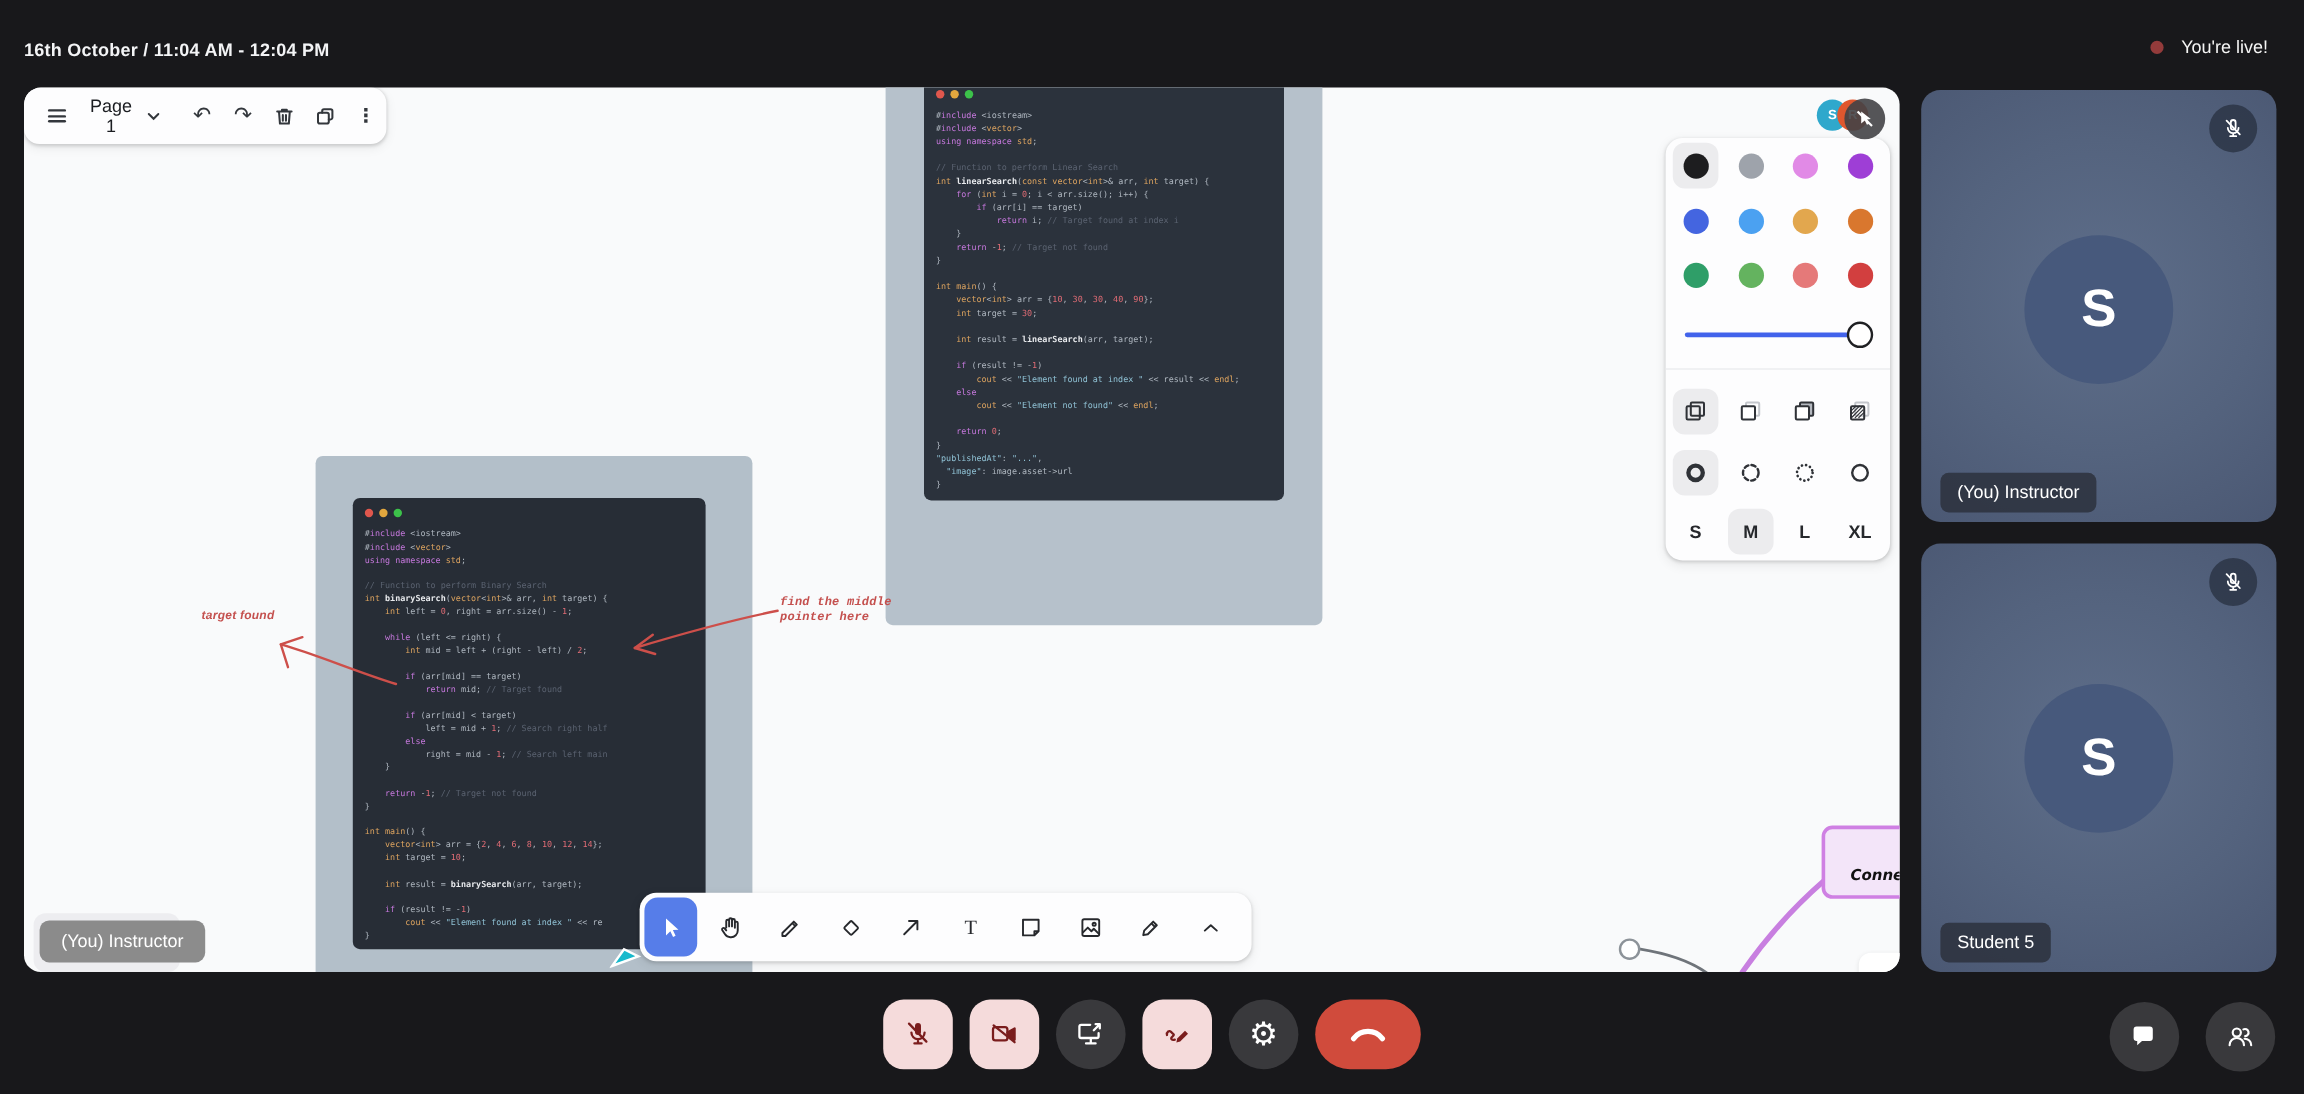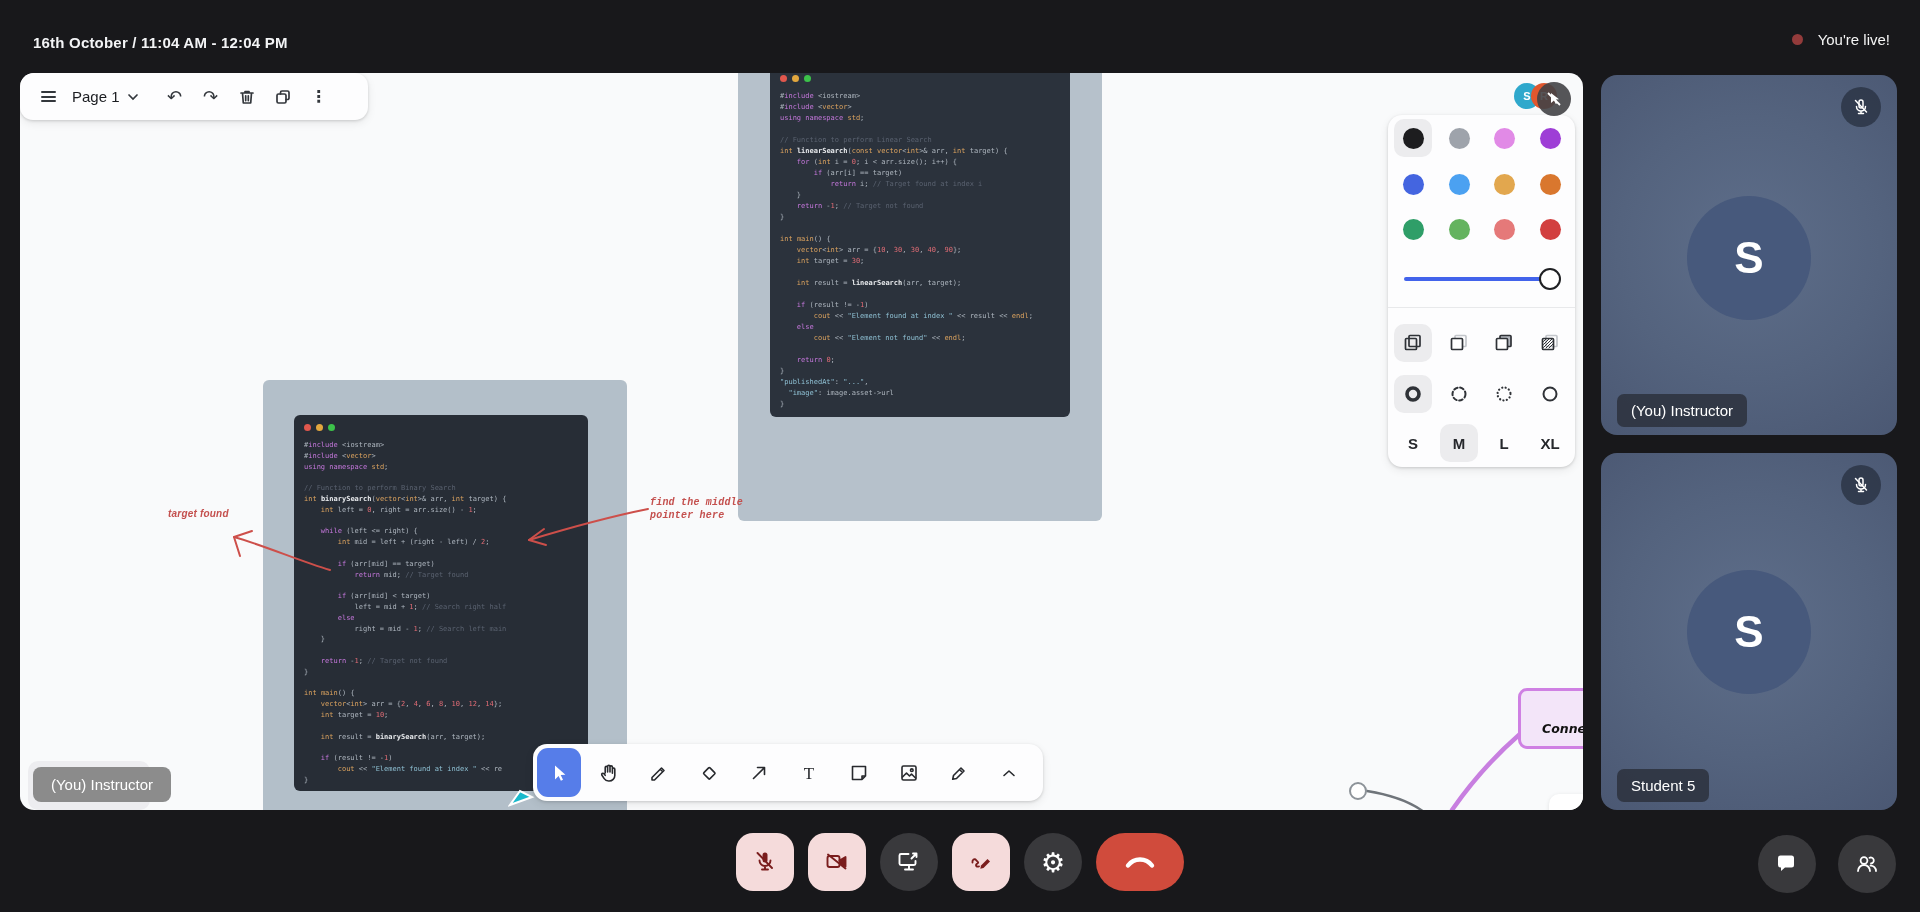--- a/index.html
+++ b/index.html
@@ -1,34 +1,34 @@
 <!DOCTYPE html>
 <html><head>
 <meta charset="utf-8">
 <style>
   * { margin:0; padding:0; box-sizing:border-box; }
   html,body { background:#18181b; }
   #app { position:relative; width:1920px; height:912px; background:#18181b;
          font-family:"Liberation Sans",sans-serif; overflow:hidden; }
 
   
-  .hdr-title { position:absolute; left:33px; top:34px; color:#f3f4f6; font-size:15px; font-weight:bold; letter-spacing:.2px; }
+  .hdr-title { position:absolute; left:20px; top:34px; color:#f3f4f6; font-size:15px; font-weight:bold; letter-spacing:.2px; }
   .live-wrap { position:absolute; right:30px; top:31px; display:flex; align-items:center; gap:15px; }
   .live-dot { width:11px; height:11px; border-radius:50%; }
   .live-txt { color:#f5f5f5; font-size:15px; font-weight:500; }
 
   
   .board { position:absolute; left:20px; top:73px; width:1563px; height:737px;
            background:#f9fafb; border-radius:14px; overflow:hidden; }
 
   .panel { background:#fdfdfe; border-radius:13px;
            box-shadow:0 1px 3px rgba(0,0,0,.15), 0 3px 10px rgba(0,0,0,.08); }
 
   
-  .board-toolbar { position:absolute; left:0; top:0; width:348px; height:47px;
+  .board-toolbar { position:absolute; left:0; top:0; width:302px; height:47px;
                    display:flex; align-items:center; gap:0; border-radius:13px; }
   .tb-btn { display:flex; align-items:center; justify-content:center; width:36px; height:36px;
             border:none; background:transparent; border-radius:8px; cursor:pointer; color:#33373c; }
   .tb-btn svg { stroke:#33373c; fill:none; stroke-width:1.7; stroke-linecap:round; stroke-linejoin:round; }
   .burger i { display:block; width:15px; height:2px; background:#33373c; border-radius:2px; margin:2.4px 0; }
   .page-sel { display:flex; align-items:center; gap:7px; background:none; border:none; cursor:pointer;
               font-family:inherit; font-size:15px; font-weight:500; color:#1b1d21; padding:0 6px; height:36px; }
   .glyph { font-family:"DejaVu Sans",sans-serif; font-size:18px; line-height:1; }
 
   

